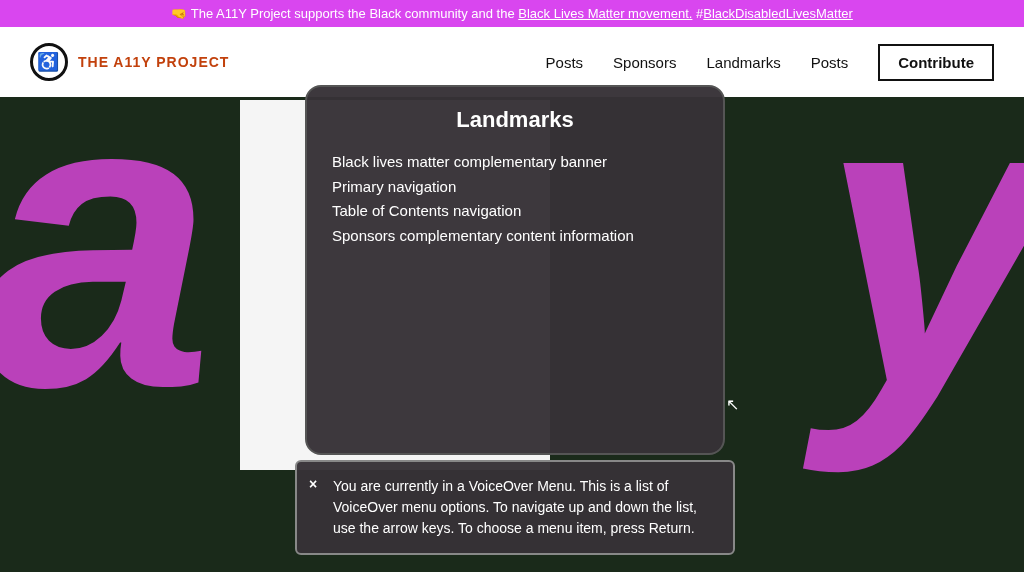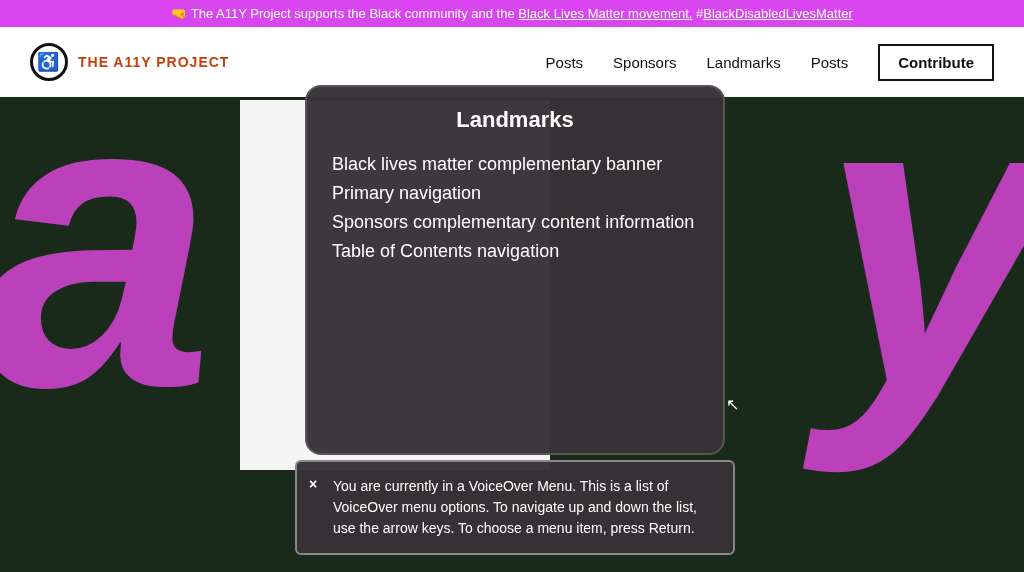--- a/index.html
+++ b/index.html
@@ -143,21 +143,21 @@
       color: #fff;
     }
     #landmarks-title {
       font-size: 22px;
       font-weight: 700;
       text-align: center;
       margin-bottom: 18px;
       color: #fff;
     }
     .landmark-item {
-      font-size: 18px;
+      font-size: 15px;
       color: #fff;
       line-height: 1.5;
       margin-bottom: 2px;
     }
 
     
     #voiceover-tooltip {
       position: absolute;
       left: 295px;
       top: 460px;
@@ -232,22 +232,22 @@
       <button id="contribute-btn">Contribute</button>
     </nav>
   </div>
 </div>
 
 <div id="landmarks-modal">
   <div id="landmarks-title">Landmarks</div>
   <div id="landmarks-list">
   <div class="landmark-item">Black lives matter complementary banner</div>
       <div class="landmark-item">Primary navigation</div>
+      <div class="landmark-item">Table of Contents navigation</div>
       <div class="landmark-item">Sponsors complementary content information</div>
-      <div class="landmark-item">Table of Contents navigation</div>
     </div>
 </div>
 
 <div id="voiceover-tooltip">
   <span id="voiceover-close">×</span>
   <span>You are currently in a VoiceOver Menu. This is a list of VoiceOver menu options. To navigate up and down the list, use the arrow keys. To choose a menu item, press Return.</span>
 </div>
 
 <div id="cursor">↖</div>
 

